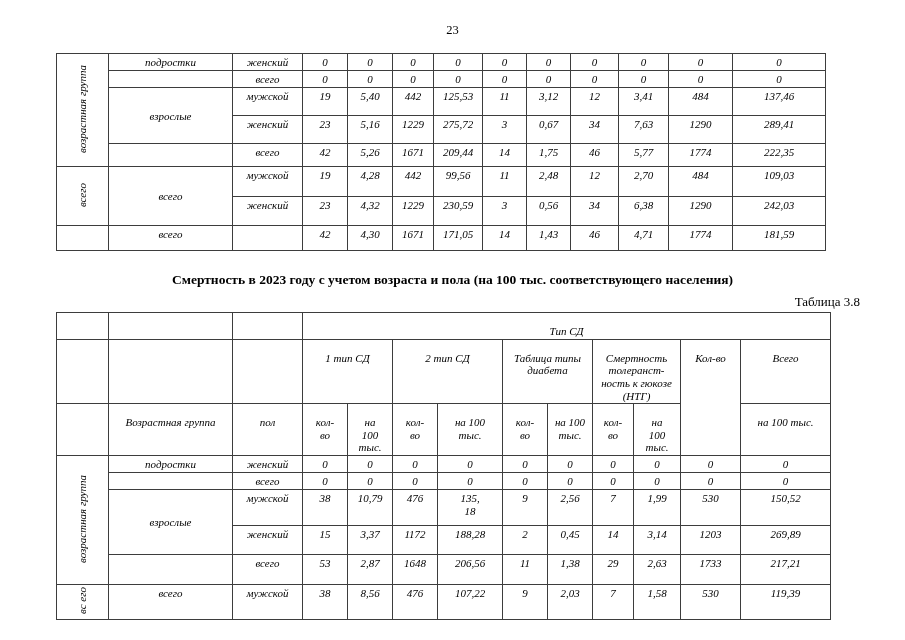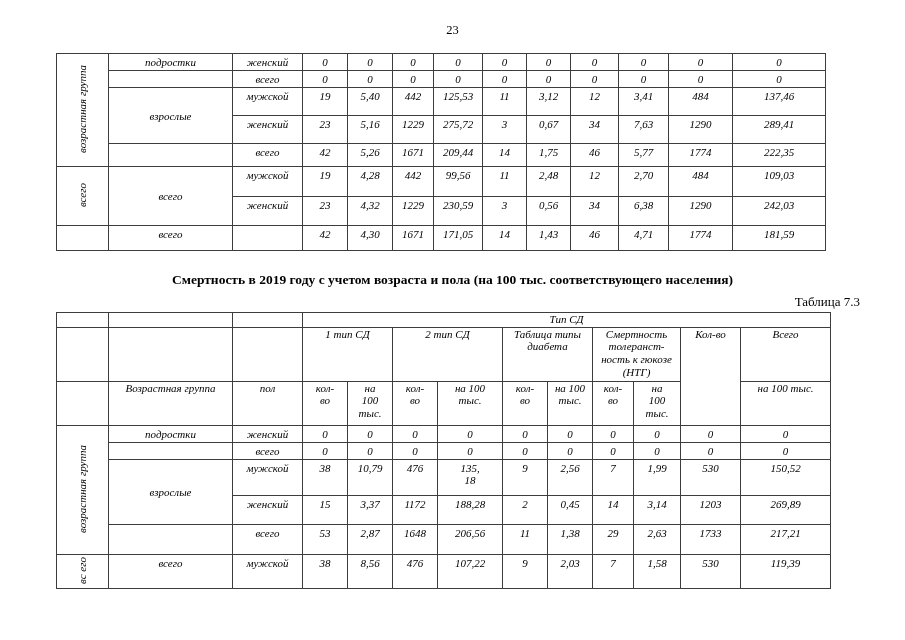--- a/index.html
+++ b/index.html
@@ -25,21 +25,21 @@
   td {
     border: 1px solid #3d3d3d;
     font-size: 11px;
     line-height: 1.15;
     padding: 1px;
     text-align: center;
     vertical-align: top;
     overflow: hidden;
   }
   td.val { white-space: pre-line; padding-top: 2px; }
-  td.hdr { white-space: pre-line; padding-top: 0; }
+  td.hdr { white-space: pre-line; padding-top: 12px; }
   td.lbl { padding-top: 2px; }
   td.mid { vertical-align: middle; }
   .vert {
     display: inline-block;
     writing-mode: vertical-rl;
     transform: rotate(180deg);
     line-height: 1.05;
     white-space: normal;
   }
   .title {
@@ -186,22 +186,22 @@
         <td class="val">14</td>
         <td class="val">1,43</td>
         <td class="val">46</td>
         <td class="val">4,71</td>
         <td class="val">1774</td>
         <td class="val">181,59</td>
       </tr>
     </tbody>
 </table>
 
-<div class="title">Смертность в 2019 году с учетом возраста и пола (на 100 тыс. соответствующего населения)</div>
-<div class="tabref">Таблица 7.3</div>
+<div class="title">Смертность в 2023 году с учетом возраста и пола (на 100 тыс. соответствующего населения)</div>
+<div class="tabref">Таблица 3.8</div>
 
 <table id="table2">
   <colgroup>
     <col style="width:52px">
       <col style="width:124px">
       <col style="width:70px">
     <col style="width:45px">
       <col style="width:45px">
       <col style="width:45px">
     <col style="width:65px">

